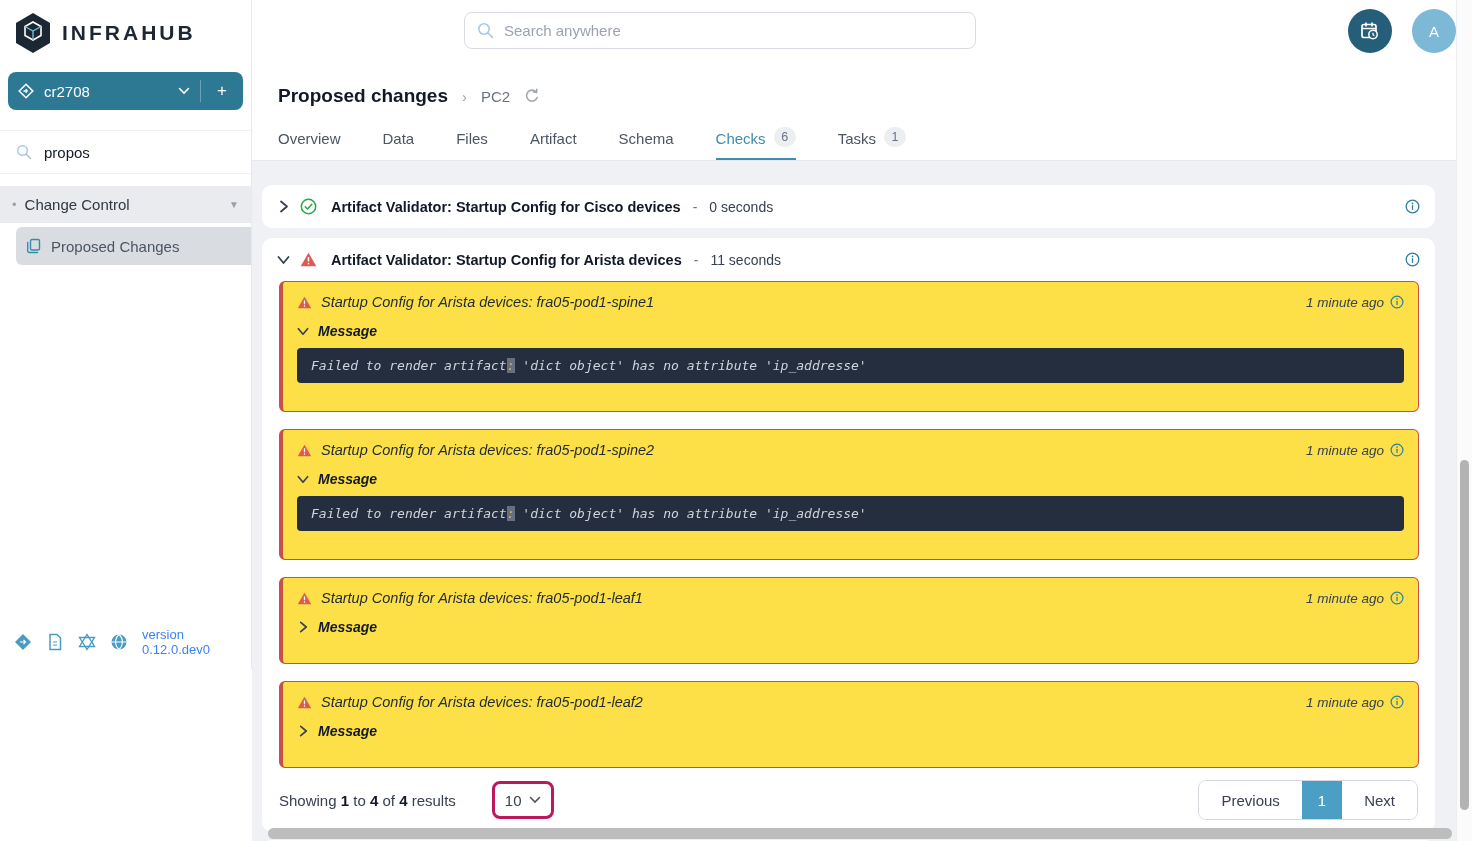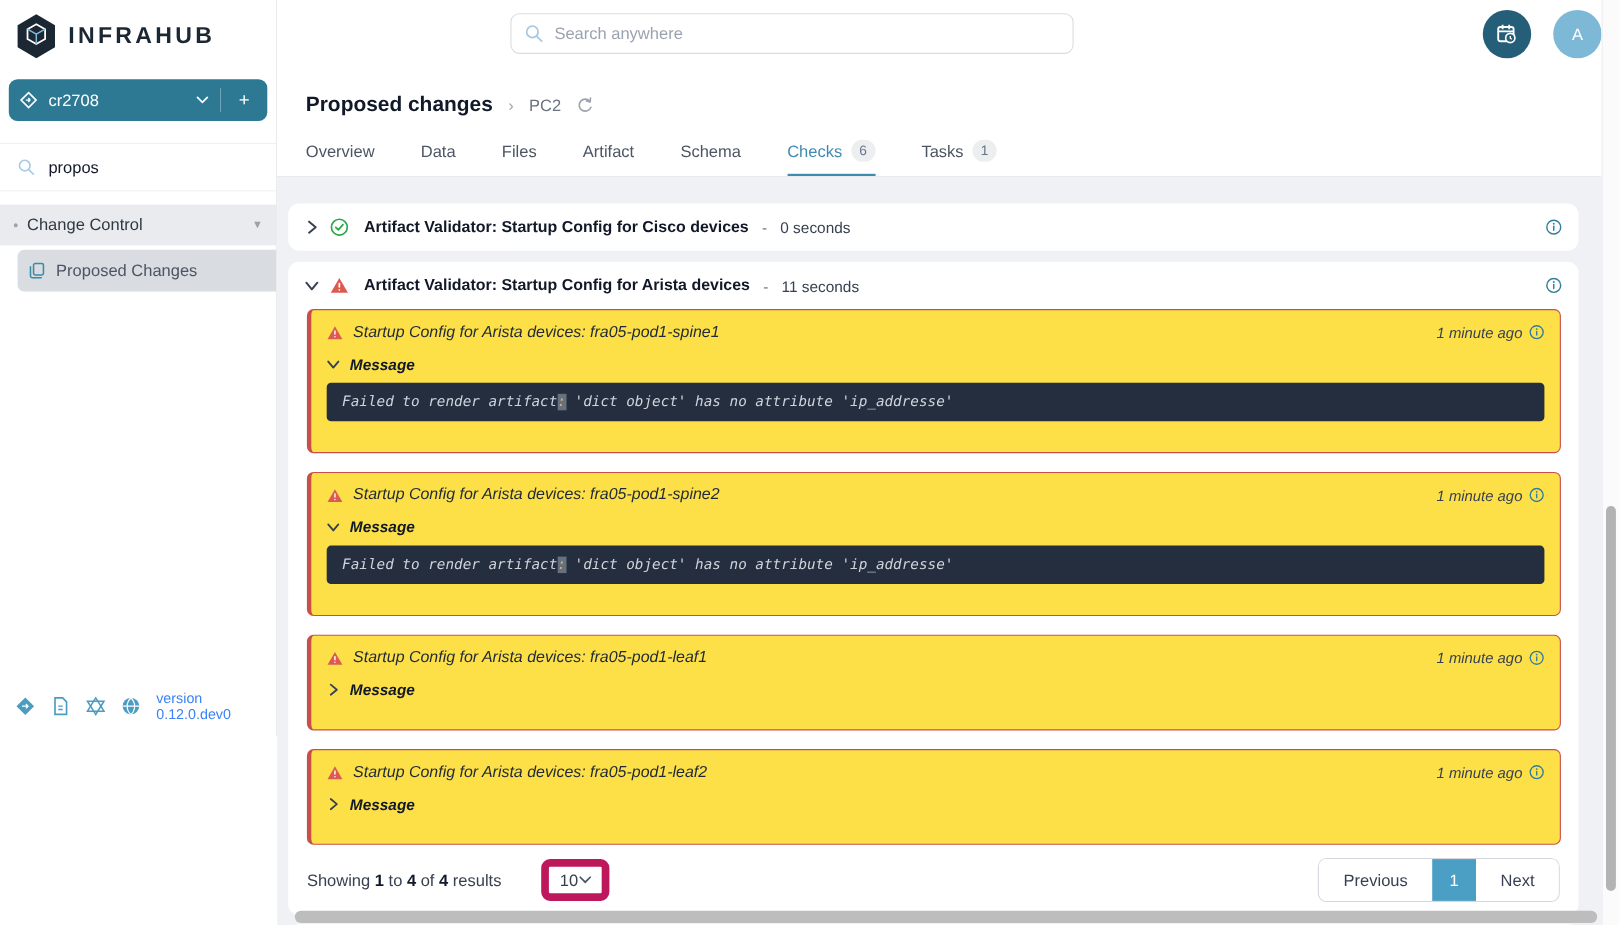--- a/index.html
+++ b/index.html
@@ -62,21 +62,21 @@
   .check-title { font-size:14.5px; color:#1f2937; }
   .check-time { margin-left:auto; font-size:13.5px; color:#374151; display:flex; align-items:center; gap:6px; }
   .msg-row { display:flex; align-items:center; gap:9px; margin-top:13px; cursor:pointer; }
   .msg-label { font-size:14px; font-weight:700; color:#111827; }
   .code-block { margin-top:9px; background:#252e3e; border-radius:4px; padding:10px 14px; font-family:"DejaVu Sans Mono", monospace; font-size:13px; color:#cfd4dc; white-space:pre; }
   .code-colon { background:#66707f; color:#dcb36c; }
 
   .pager-row { display:flex; align-items:center; margin:12px 17px 0; }
   .showing { font-size:15px; color:#374151; }
   .showing b { color:#111827; }
-  .size-select { margin-left:36px; width:62px; height:38px; border:7px solid #be185d; border-radius:8px; display:flex; align-items:center; justify-content:space-between; padding:0 10px; font-size:15px; color:#374151; cursor:pointer; background:#fff; }
+  .size-select { margin-left:36px; width:62px; height:38px; border:3px solid #be185d; border-radius:8px; display:flex; align-items:center; justify-content:space-between; padding:0 10px; font-size:15px; color:#374151; cursor:pointer; background:#fff; }
   .pager { margin-left:auto; display:flex; border:1px solid #d4d8de; border-radius:8px; overflow:hidden; height:40px; }
   .pager button { border:none; background:#fff; font-family:inherit; font-size:15px; color:#374151; padding:0 22px; cursor:pointer; }
   .pager .page-num { padding:0 16px; background:#4c9fc4; color:#fff; }
   .next-card-sliver { margin-top:8px; height:15px; background:#fff; border-radius:10px 10px 0 0; }
 
   .hscroll-thumb { position:absolute; left:16px; right:4px; bottom:2px; height:11px; background:#bdbdbd; border-radius:6px; cursor:pointer; }
   .vscroll { position:absolute; right:0; top:0; width:16px; height:841px; background:#fbfbfc; border-left:1px solid #ededef; }
   .vscroll-thumb { position:absolute; left:3px; width:9px; top:460px; height:350px; background:#b3b3b3; border-radius:5px; cursor:pointer; }
 
   svg { display:block; }

